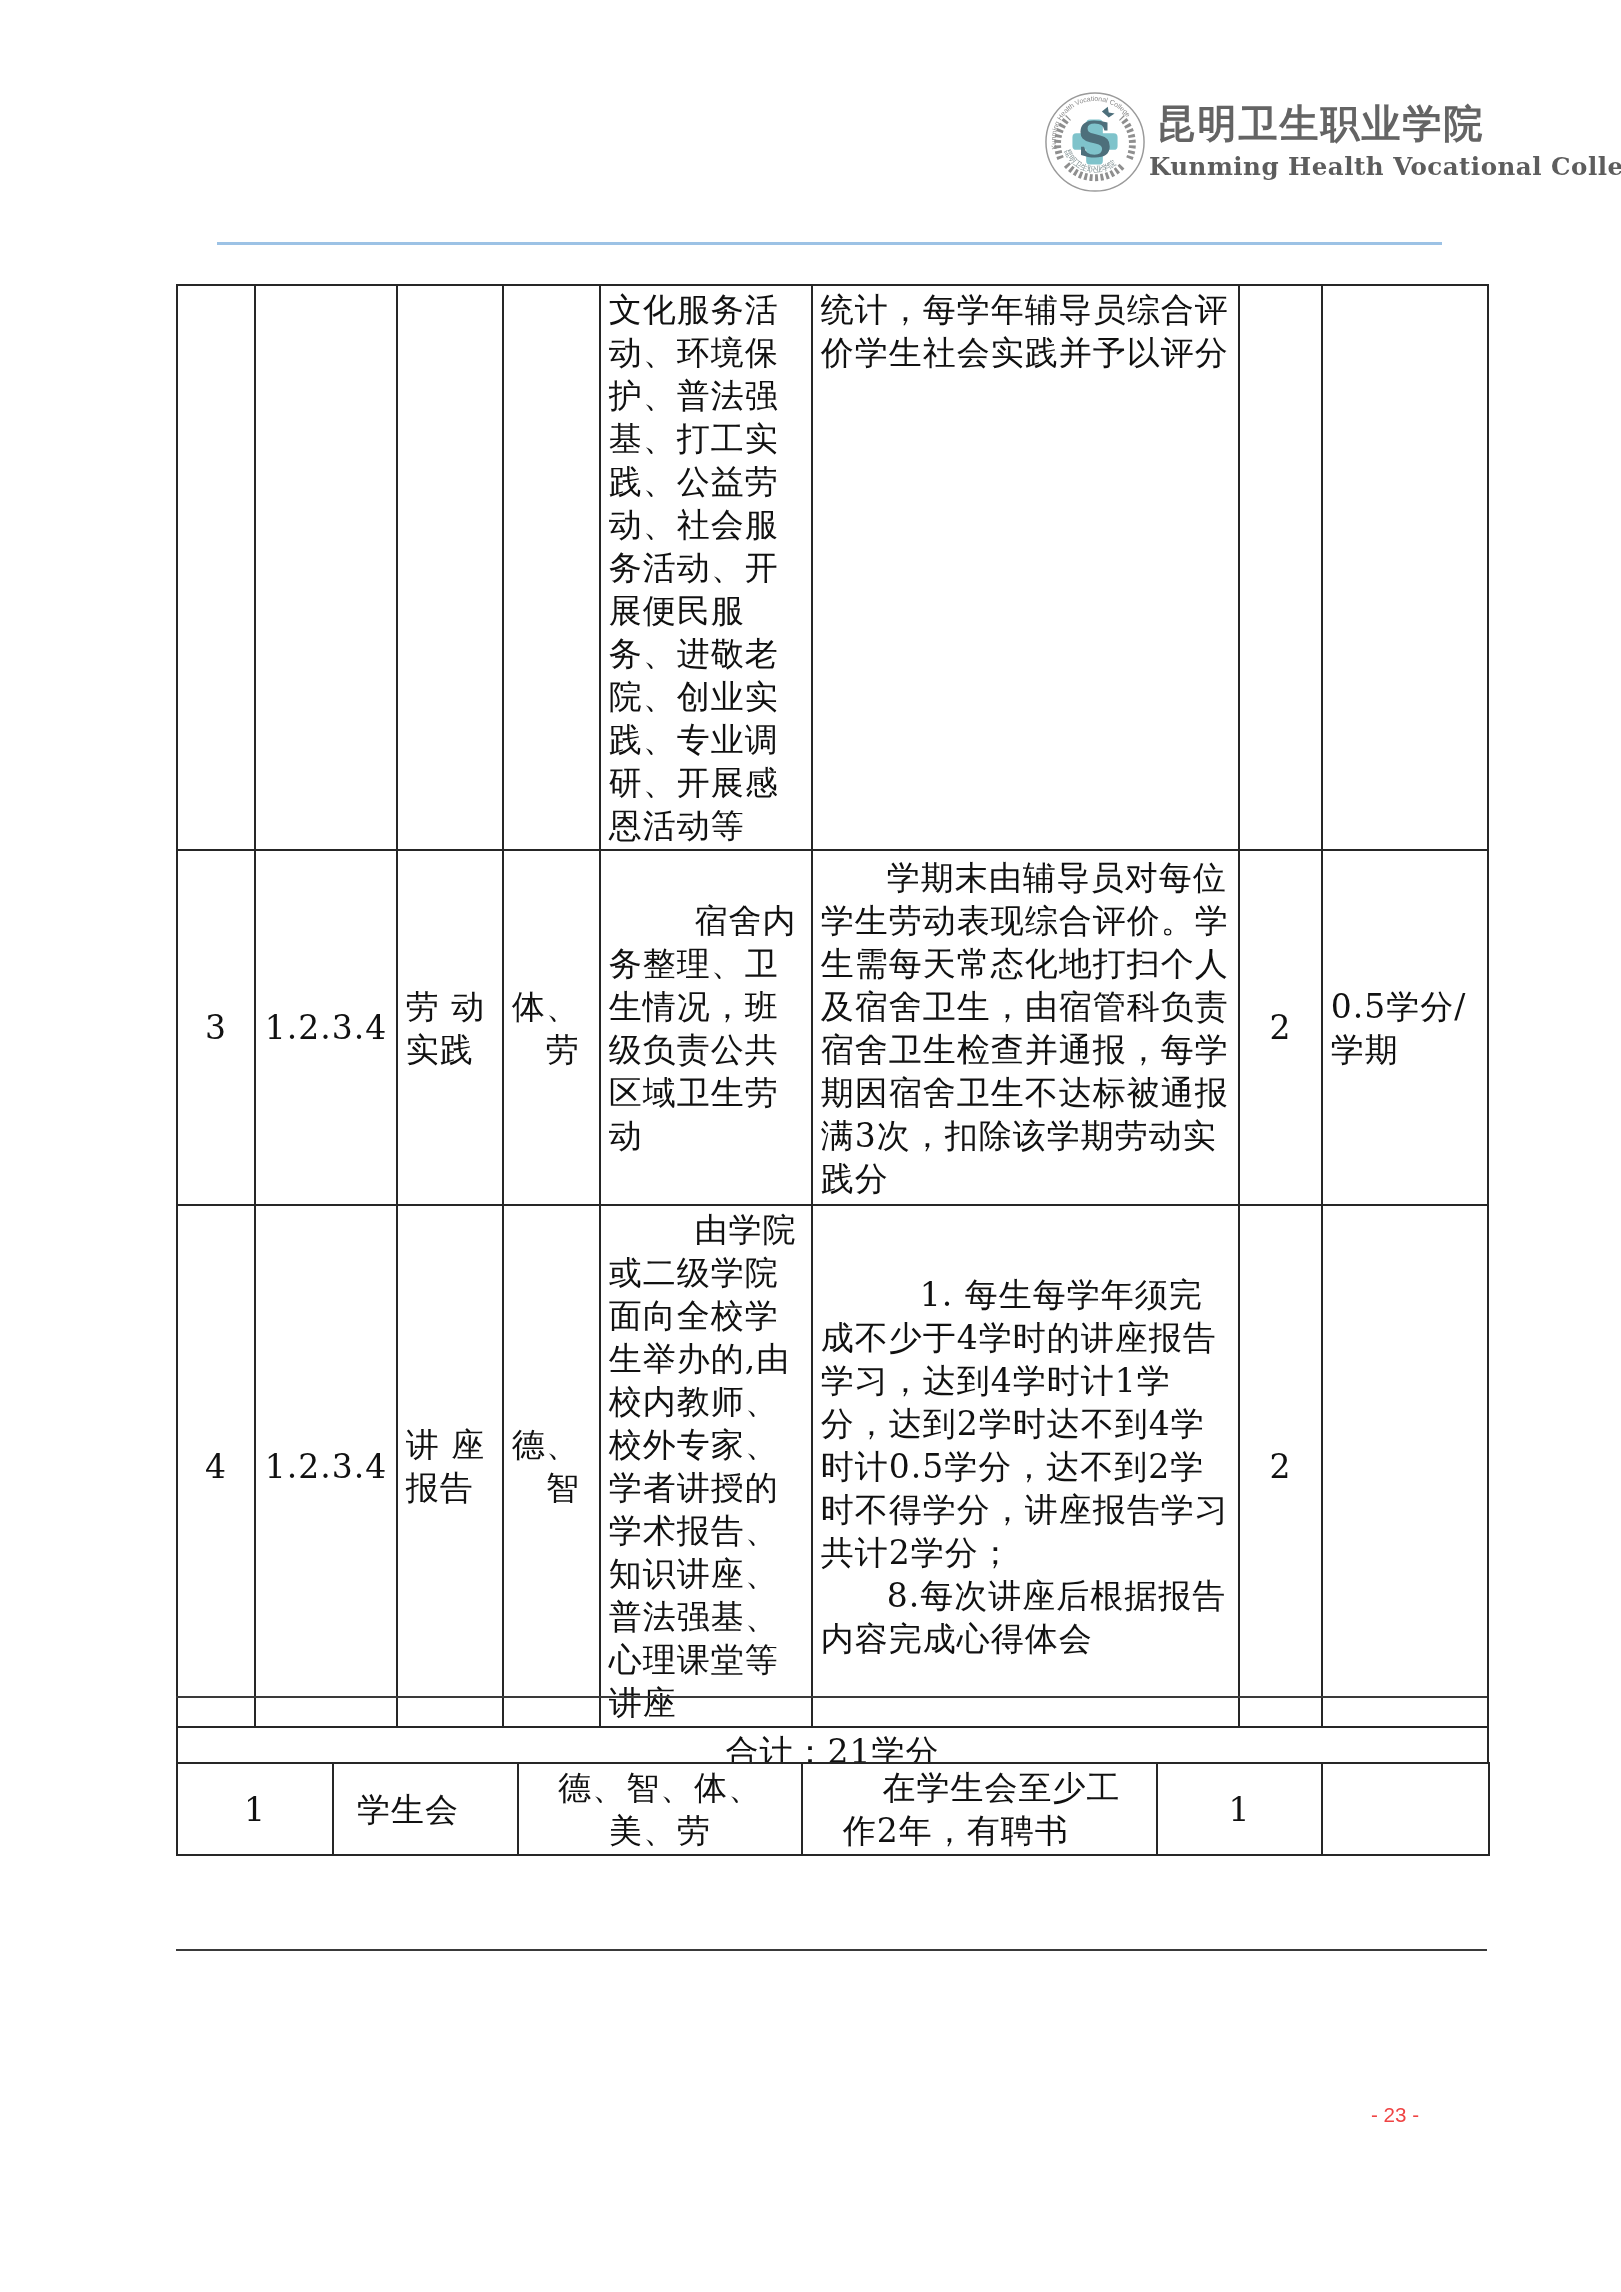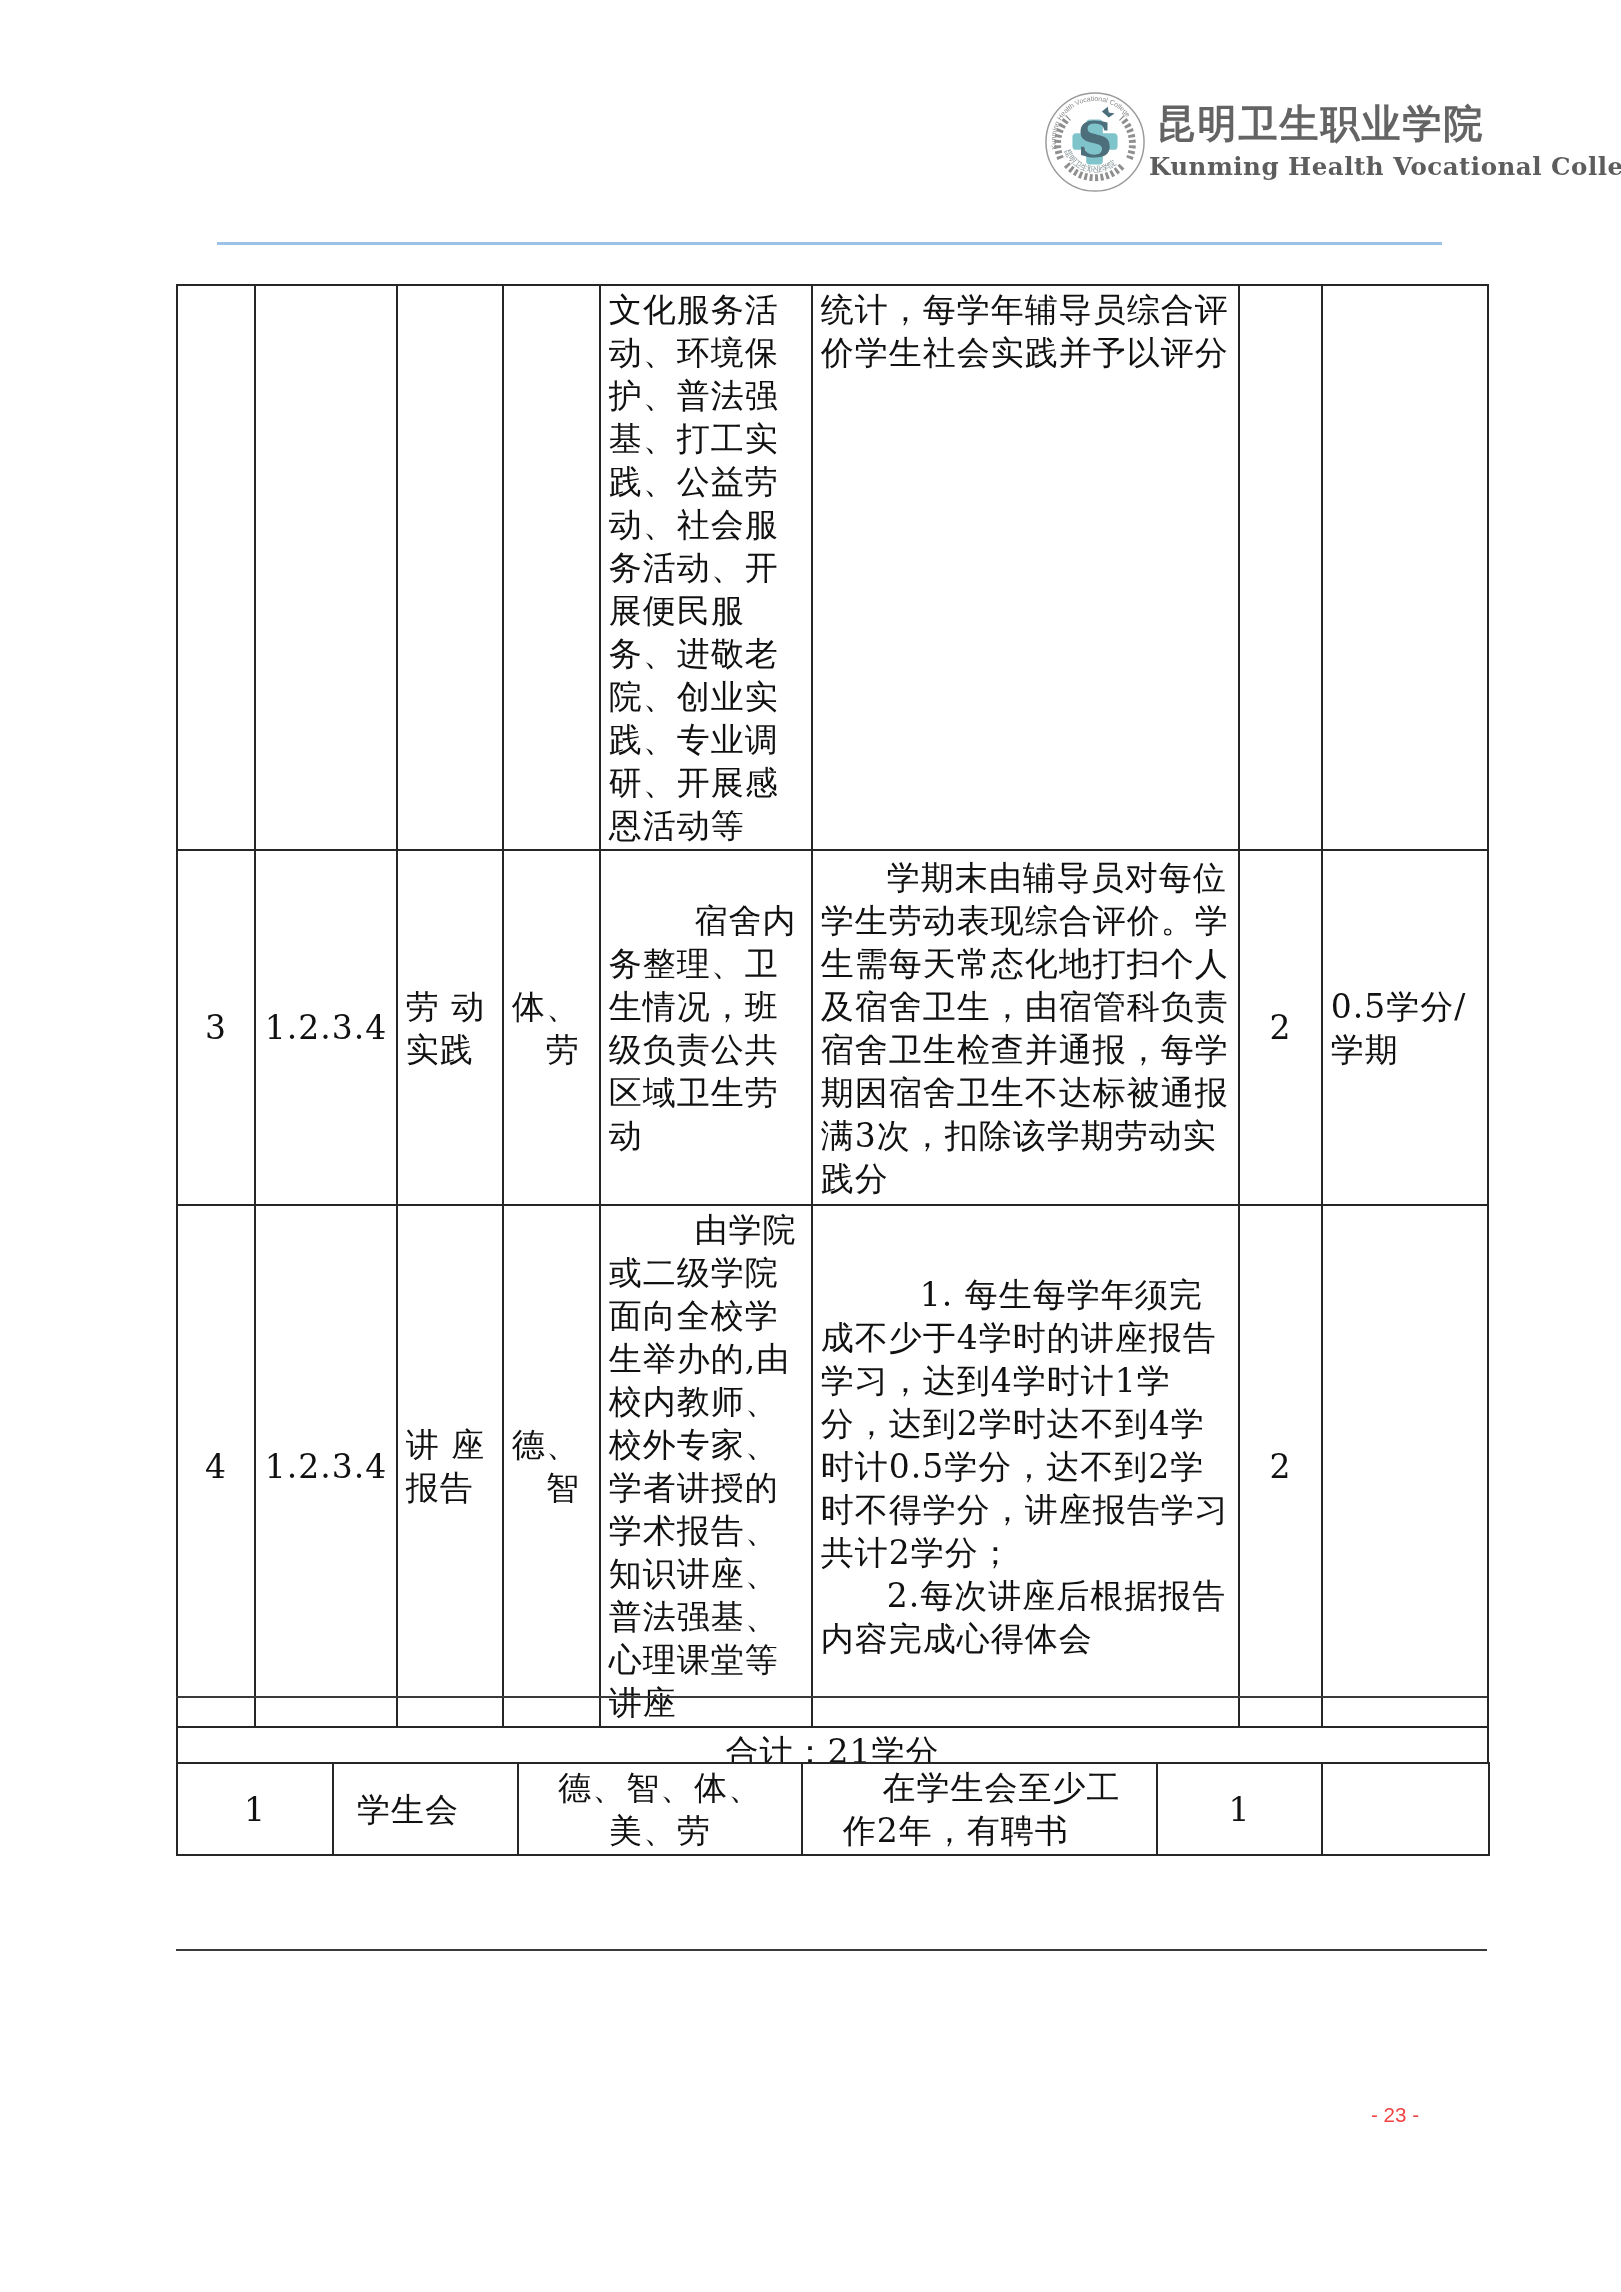--- a/index.html
+++ b/index.html
@@ -131,21 +131,21 @@
       <td class="c">1.2.3.4</td>
       <td class="pre">讲 座
 报告</td>
       <td class="pre">德、
 　智</td>
       <td class="scope">
         <div class="ind26">由学院或二级学院面向全校学生举办的,由校内教师、校外专家、学者讲授的学术报告、知识讲座、普法强基、心理课堂等讲座</div>
       </td>
       <td class="long">
         <p class="ap ap1">1.  每生每学年须完成不少于4学时的讲座报告学习，达到4学时计1学分，达到2学时达不到4学时计0.5学分，达不到2学时不得学分，讲座报告学习共计2学分；</p>
-        <p class="ap ap2">2.每次讲座后根据报告内容完成心得体会</p>
+        <p class="ap ap2">8.每次讲座后根据报告内容完成心得体会</p>
       </td>
       <td class="c">2</td>
       <td class="pre"></td>
     </tr>
 
     <tr style="height:44px">
       <td class="total-cell" colspan="8">合计：21学分</td>
     </tr>
   </tbody>
     </table>

